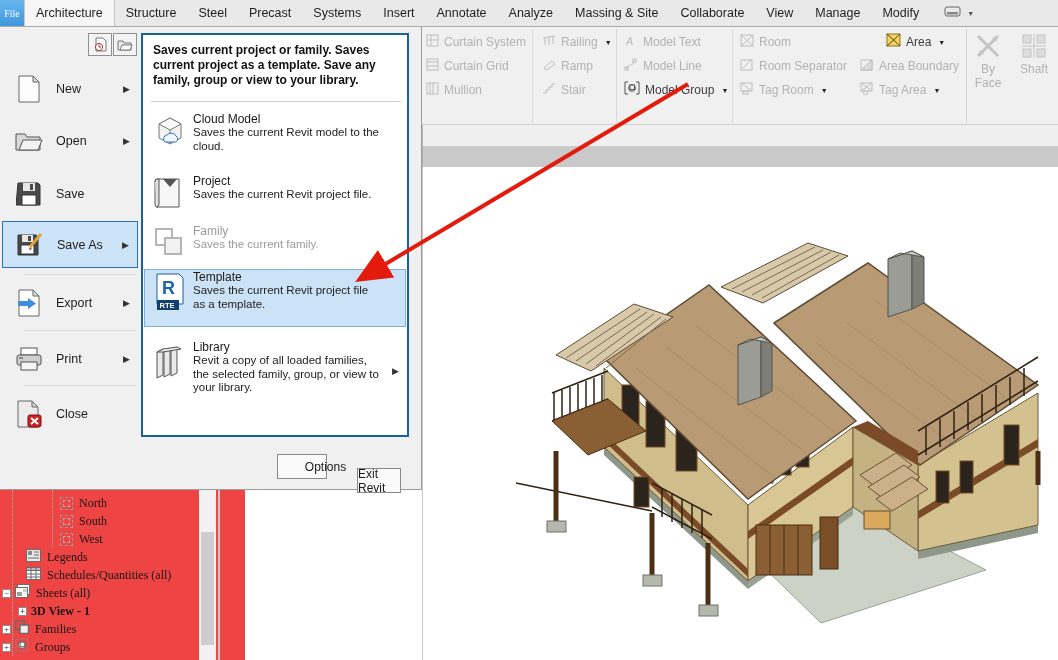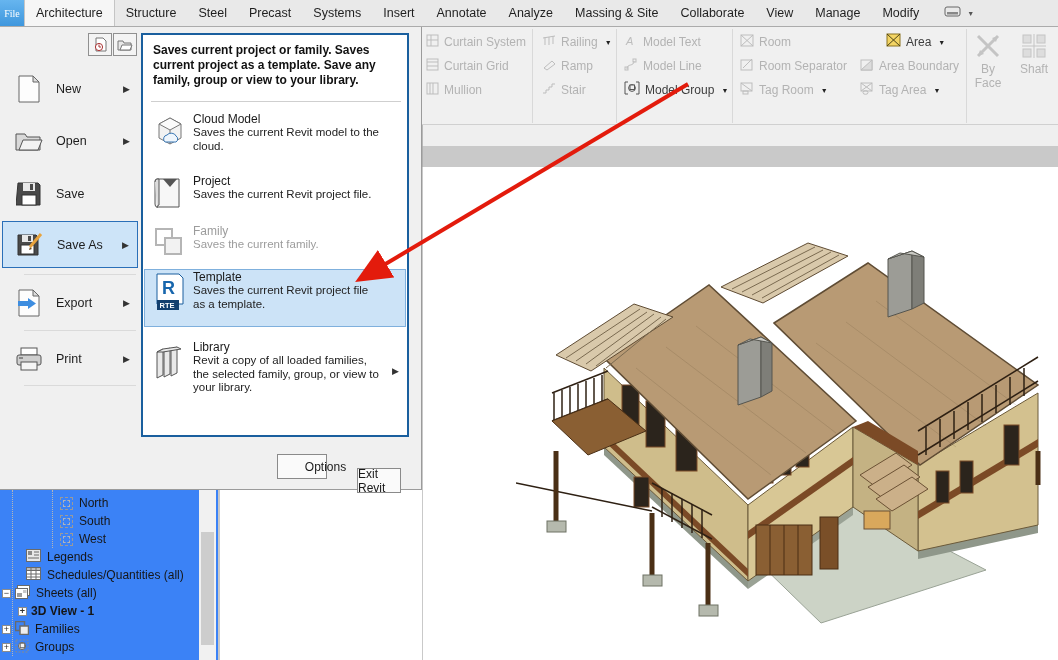--- a/index.html
+++ b/index.html
@@ -45,21 +45,21 @@
   .fly-item { position:absolute; left:2px; width:260px; }
   .fly-item .fi-ico { position:absolute; left:8px; top:2px; }
   .fly-item .fi-title { position:absolute; left:48px; top:0; font-size:12px; font-weight:normal; color:#1a1a1a; }
   .fly-item .fi-desc { position:absolute; left:48px; top:14px; width:190px; font-size:11.5px; color:#222; line-height:13.5px; }
   .fly-item.disabled .fi-title, .fly-item.disabled .fi-desc { color:#9c9c9c; }
   .fly-item.sel { background:#cce3f7; border:1px solid #7fb0dd; left:1px; width:262px; }
   .fly-arr { position:absolute; right:6px; top:26px; font-size:9px; color:#333; }
   .fm-btn { position:absolute; height:25px; background:#fafafa; border:1px solid #8a8a8a; font-size:12px; color:#1a1a1a; display:flex; align-items:center; justify-content:center; }
 
   
-  .pbrowser { left:0; top:490px; width:220px; height:170px; background:#3b82f6; z-index:8; }
+  .pbrowser { left:0; top:490px; width:245px; height:170px; background:#ef4444; z-index:8;font-family:Liberation Serif, serif; }
   .pb-row { position:absolute; height:18px; display:flex; align-items:center; font-size:12px; color:#161616; white-space:nowrap; }
   .pb-row.bold { font-weight:bold; }
   .expander { width:9px; height:9px; border:1px solid #8c8c8c; background:#fff; font-size:9px; line-height:7px; text-align:center; color:#333; margin-right:4px; flex:none; }
   .dash-ico { width:13px; height:13px; border:1px dashed #9a9a9a; position:relative; margin-right:6px; flex:none; }
   .dash-ico:before { content:""; position:absolute; left:2px; top:2px; right:2px; bottom:2px; border:1px dashed #b5b5b5; }
   .pb-scroll { position:absolute; left:199px; top:0; width:17px; height:170px; background:#f1f1f1; }
   .pb-thumb { position:absolute; left:2px; top:42px; width:13px; height:113px; background:#cdcdcd; }
   .pb-divider { position:absolute; left:218px; top:0; width:2px; height:170px; background:#c8c8c8; }
   .tree-line { position:absolute; border-left:1px dotted #b5b5b5; width:0; }
 
@@ -466,20 +466,31 @@
         <svg width="28" height="24">
           <rect x="6" y="1" width="16" height="7" fill="#fff" stroke="#555"></rect>
           <rect x="2" y="8" width="24" height="10" rx="2" fill="#cfcfcf" stroke="#555"></rect>
           <rect x="6" y="15" width="16" height="8" fill="#f5f5f5" stroke="#555"></rect>
           <rect x="4" y="10" width="4" height="2" fill="#888"></rect>
         </svg>
       </span>
     <span class="lbl">Print</span>
     <span class="arr">▶</span>
   </div>
+  <div class="fm-item" style="top:363px;">
+    <span class="ico">
+        <svg width="26" height="28">
+          <path d="M2,1 h14 l6,6 v20 h-20 z" fill="#ececec" stroke="#666"></path>
+          <path d="M16,1 l6,6 h-6 z" fill="#d5d5d5" stroke="#666"></path>
+          <rect x="12" y="15" width="13" height="12" rx="2" fill="#cc2222" stroke="#7a1111"></rect>
+          <path d="M15,18 l7,6 M22,18 l-7,6" stroke="#fff" stroke-width="2"></path>
+        </svg>
+      </span>
+    <span class="lbl">Close</span>
+  </div>
   <div class="fm-sep" style="top:247px;"></div>
   <div class="fm-sep" style="top:303px;"></div>
   <div class="fm-sep" style="top:358px;"></div>
 
   <div class="flyout">
     <div class="fly-desc">Saves current project or family. Saves current project as a template. Save any family, group or view to your library.</div>
     <div class="fly-sep"></div>
 
     <div class="fly-item" style="top:77px; height:52px;">
       <span class="fi-ico"><svg width="34" height="34">

